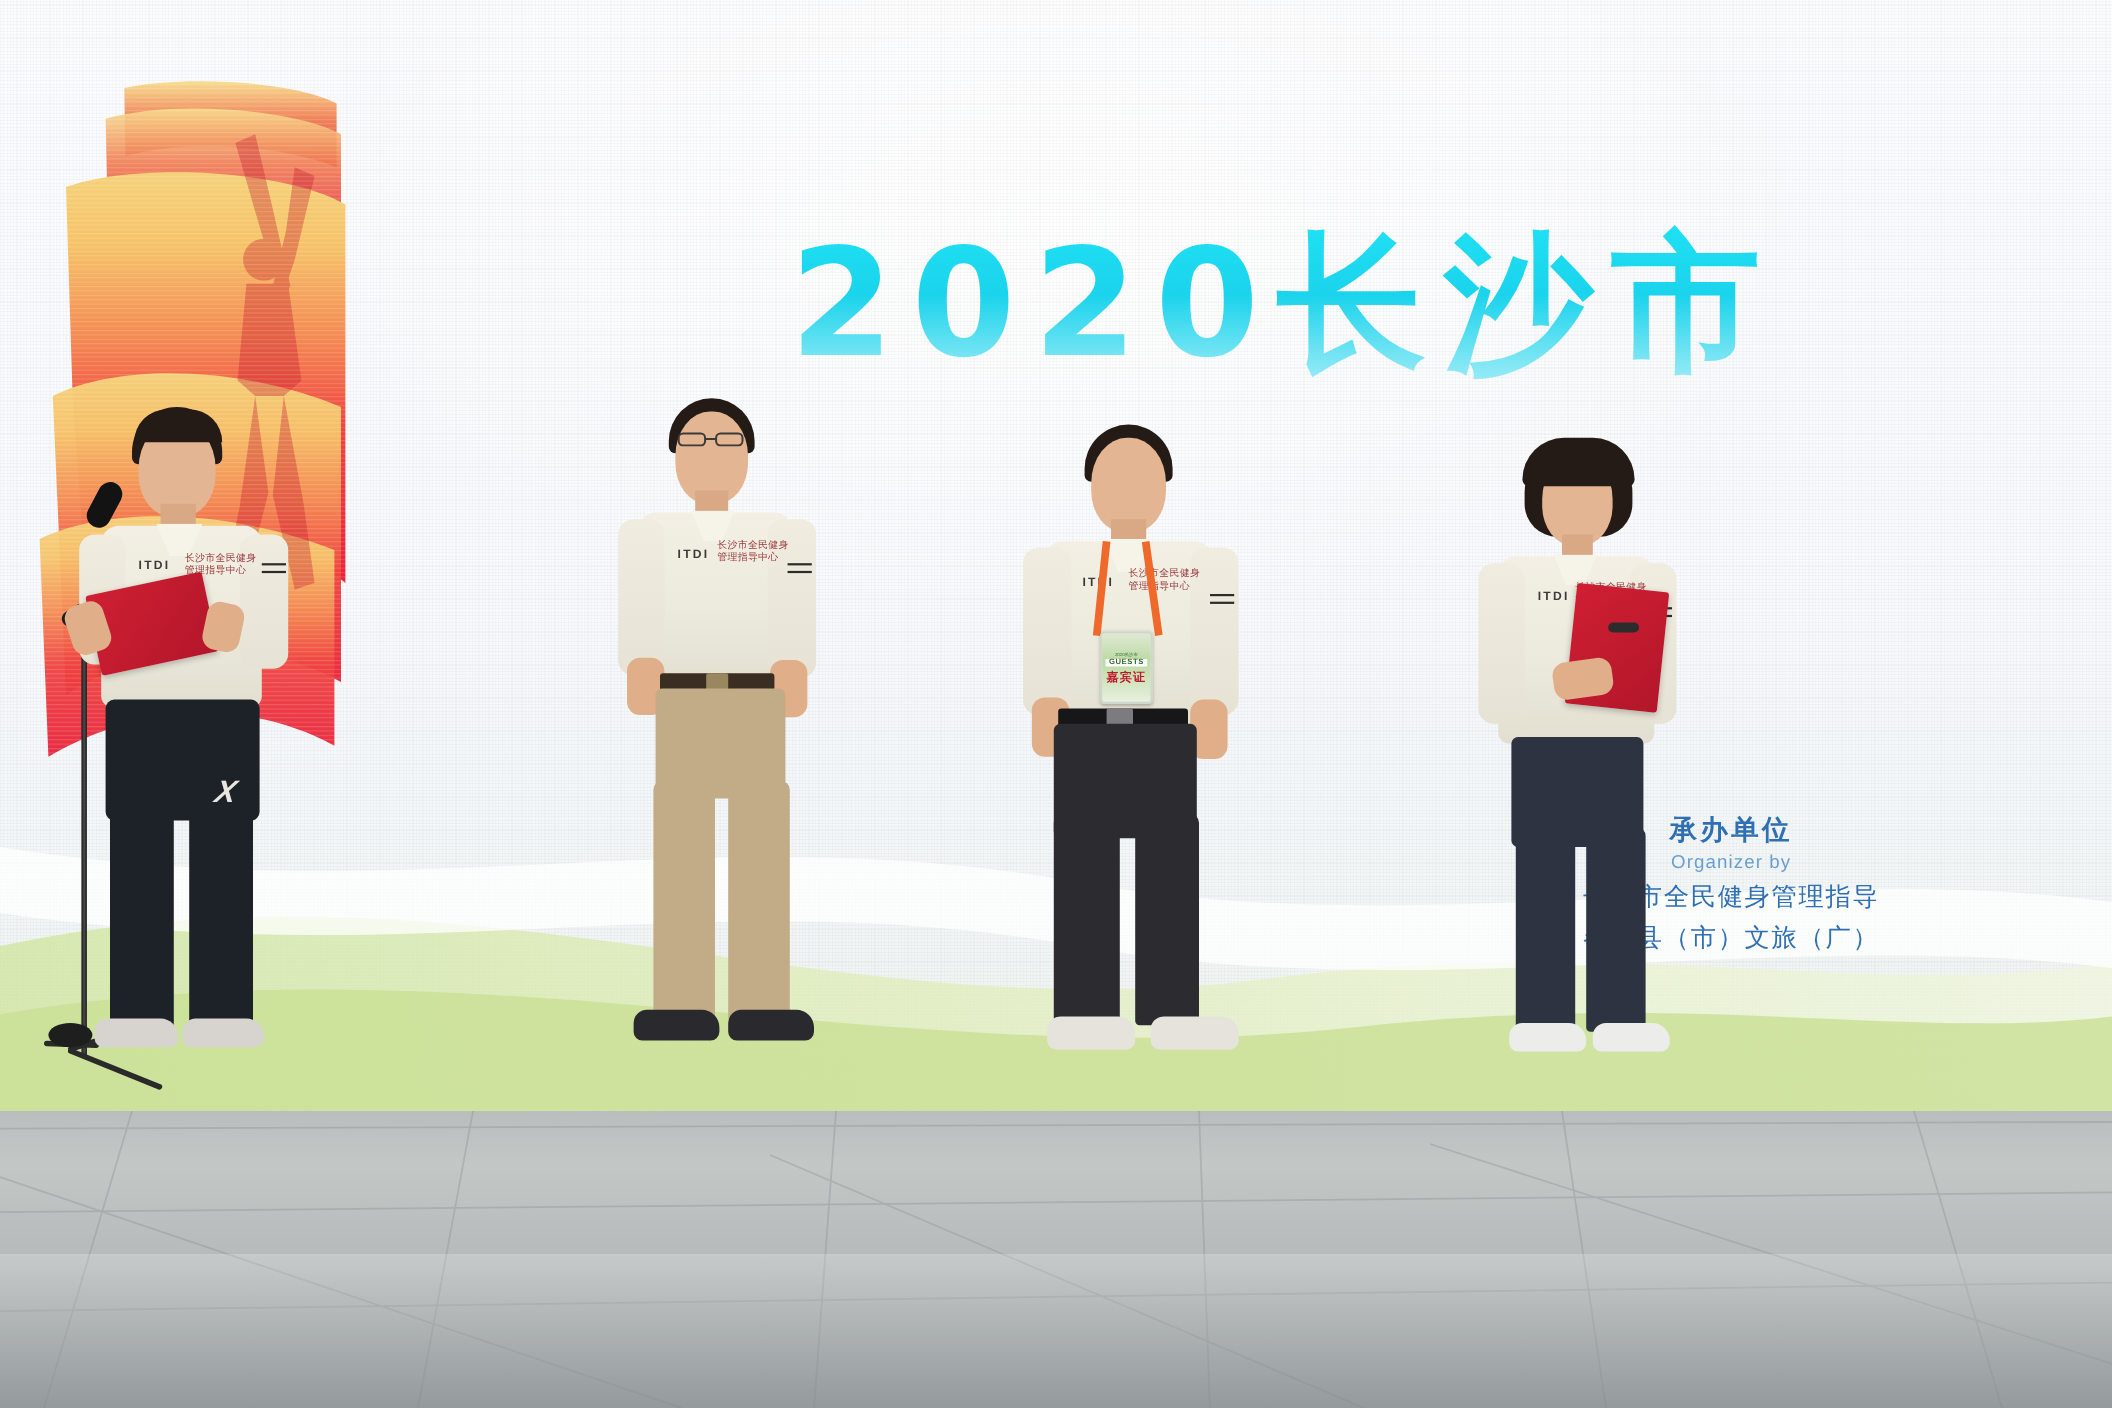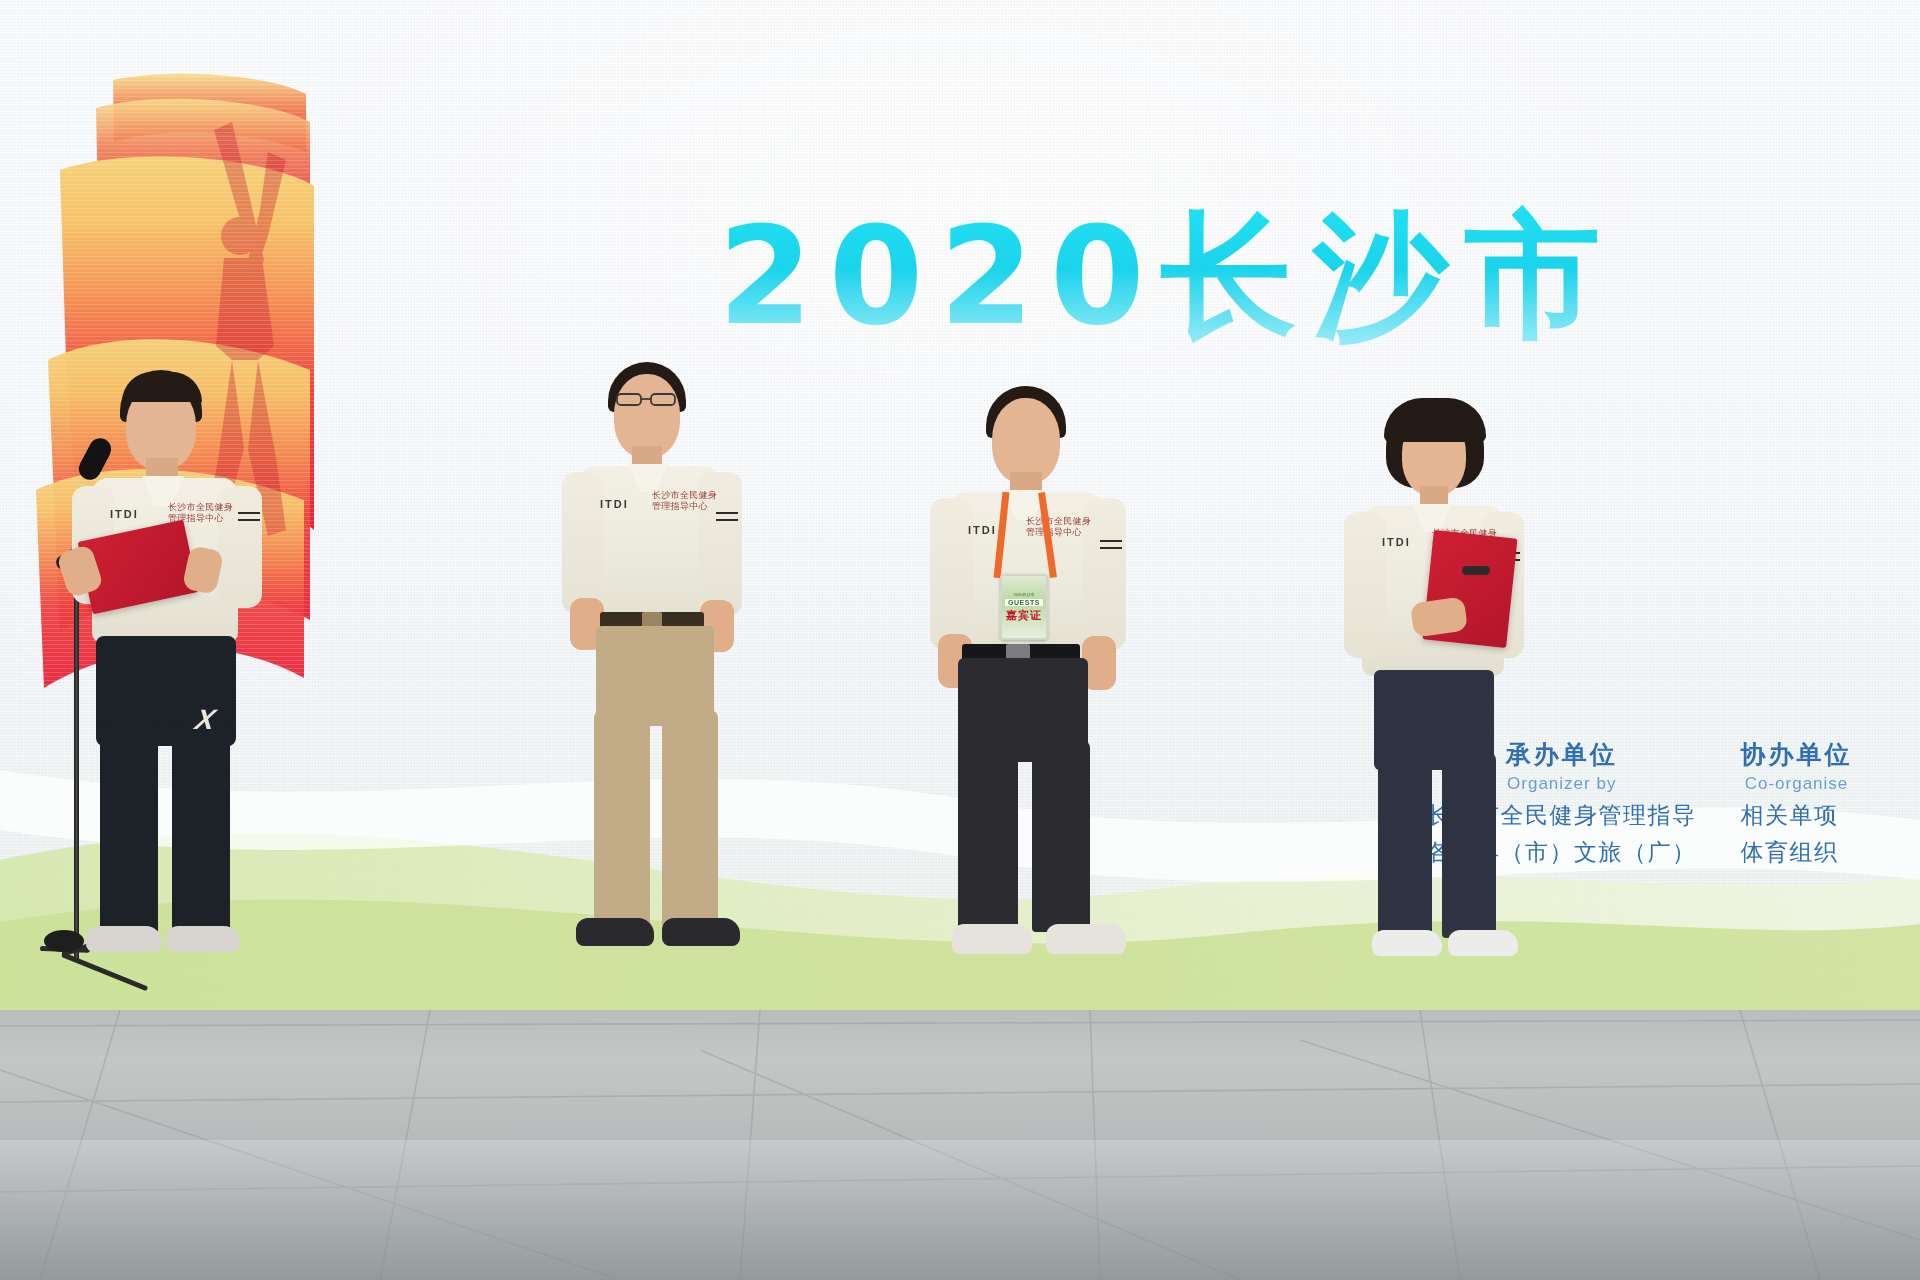--- a/index.html
+++ b/index.html
@@ -33,21 +33,21 @@
   .bigtitle{position:absolute;top:186px;left:718px;white-space:nowrap;
     font-size:136px;font-weight:bold;letter-spacing:16px;
     font-family:"DejaVu Sans","Liberation Sans",sans-serif;
     color:#12d8ef;
     background:linear-gradient(180deg,#17e3f5 0%,#0fd2ec 45%,#bdf2fa 100%);
     -webkit-background-clip:text;background-clip:text;
     -webkit-text-fill-color:transparent;
     filter:blur(.6px);opacity:.95;}
 
   
-  .credits{position:absolute;left:1380px;top:738px;display:flex;gap:44px;
+  .credits{position:absolute;left:1380px;top:738px;display:flex;gap:56px;
     color:#3f79b8;}
   .credit-rule{width:3px;height:92px;background:#6fa3d4;margin-top:10px;flex:0 0 auto;}
   .credit-col{white-space:nowrap;}
   .credit-col .cn-head{font-size:25px;font-weight:bold;letter-spacing:3px;text-align:center;color:#2f6fb3;}
   .credit-col .en-head{font-size:17px;letter-spacing:1px;text-align:center;color:#6a9ed2;margin-top:3px;}
   .credit-col .line{font-size:23px;letter-spacing:1.5px;margin-top:6px;color:#2f6fb3;}
 
   
   .floor{position:absolute;left:0;top:1010px;width:1920px;height:270px;
     background:linear-gradient(180deg,#b9bdbd 0%,#c3c7c6 18%,#b3b8b8 55%,#9ea3a4 100%);}
@@ -63,21 +63,21 @@
   .polo{position:absolute;background:linear-gradient(180deg,#f3efe4 0%,#eceadd 55%,#e2dfd0 100%);
     border-radius:16px 16px 10px 10px;}
   .collar{position:absolute;background:#f6f3e9;}
   .arm{position:absolute;background:linear-gradient(180deg,#f0ece0,#e6e2d4);border-radius:14px;}
   .forearm{position:absolute;background:#e0ae88;border-radius:12px;}
   .pants{position:absolute;}
   .leg{position:absolute;border-radius:8px 8px 4px 4px;}
   .shoe{position:absolute;border-radius:12px 16px 8px 8px;}
   .belt{position:absolute;background:#3a2d22;border-radius:3px;}
   .logo-chest{position:absolute;font-size:9px;color:#9a3b3b;letter-spacing:.3px;line-height:1.25;}
-  .logo-itdi{position:absolute;font-size:11px;color:#3a3a3a;letter-spacing:2px;font-weight:bold;}
+  .logo-itdi{position:absolute;font-size:11px;color:#3a3a3a;letter-spacing:2px;font-weight:bold;margin-left:16px;}
   .sleeve-stripe{position:absolute;height:2px;background:#2b2b2b;}
 
   
   .folder{position:absolute;background:linear-gradient(135deg,#cf1f33,#b3162a);
     border-radius:3px;box-shadow:0 2px 6px rgba(0,0,0,.25);}
 
   
   .mic-pole{position:absolute;width:5px;background:linear-gradient(90deg,#1a1a1a,#4a4a4a,#1a1a1a);}
   .mic-head{position:absolute;width:22px;height:44px;border-radius:11px;background:#131313;}
   .mic-grip{position:absolute;width:42px;height:14px;border-radius:7px;background:#1d1d1d;}
@@ -171,26 +171,20 @@
     <div class="bigtitle">2020长沙市</div>
 
     <div class="credits">
       <div class="credit-rule"></div>
       <div class="credit-col">
         <div class="cn-head">承办单位</div>
         <div class="en-head">Organizer by</div>
         <div class="line">长沙市全民健身管理指导</div>
         <div class="line">各区县（市）文旅（广）</div>
       </div>
-      <div class="credit-col">
-        <div class="cn-head">协办单位</div>
-        <div class="en-head">Co-organise</div>
-        <div class="line">相关单项</div>
-        <div class="line">体育组织</div>
-      </div>
     </div>
   </div>
 
   <div class="floor">
     <svg class="floor-tiles" viewBox="0 0 1920 270" preserveAspectRatio="none">
       <g stroke="#8e9394" stroke-width="1.6" fill="none" opacity=".75">
         <line x1="0" y1="16" x2="1920" y2="10"></line>
         <line x1="0" y1="92" x2="1920" y2="74"></line>
         <line x1="0" y1="182" x2="1920" y2="156"></line>
         <line x1="120" y1="0" x2="40" y2="270"></line>

